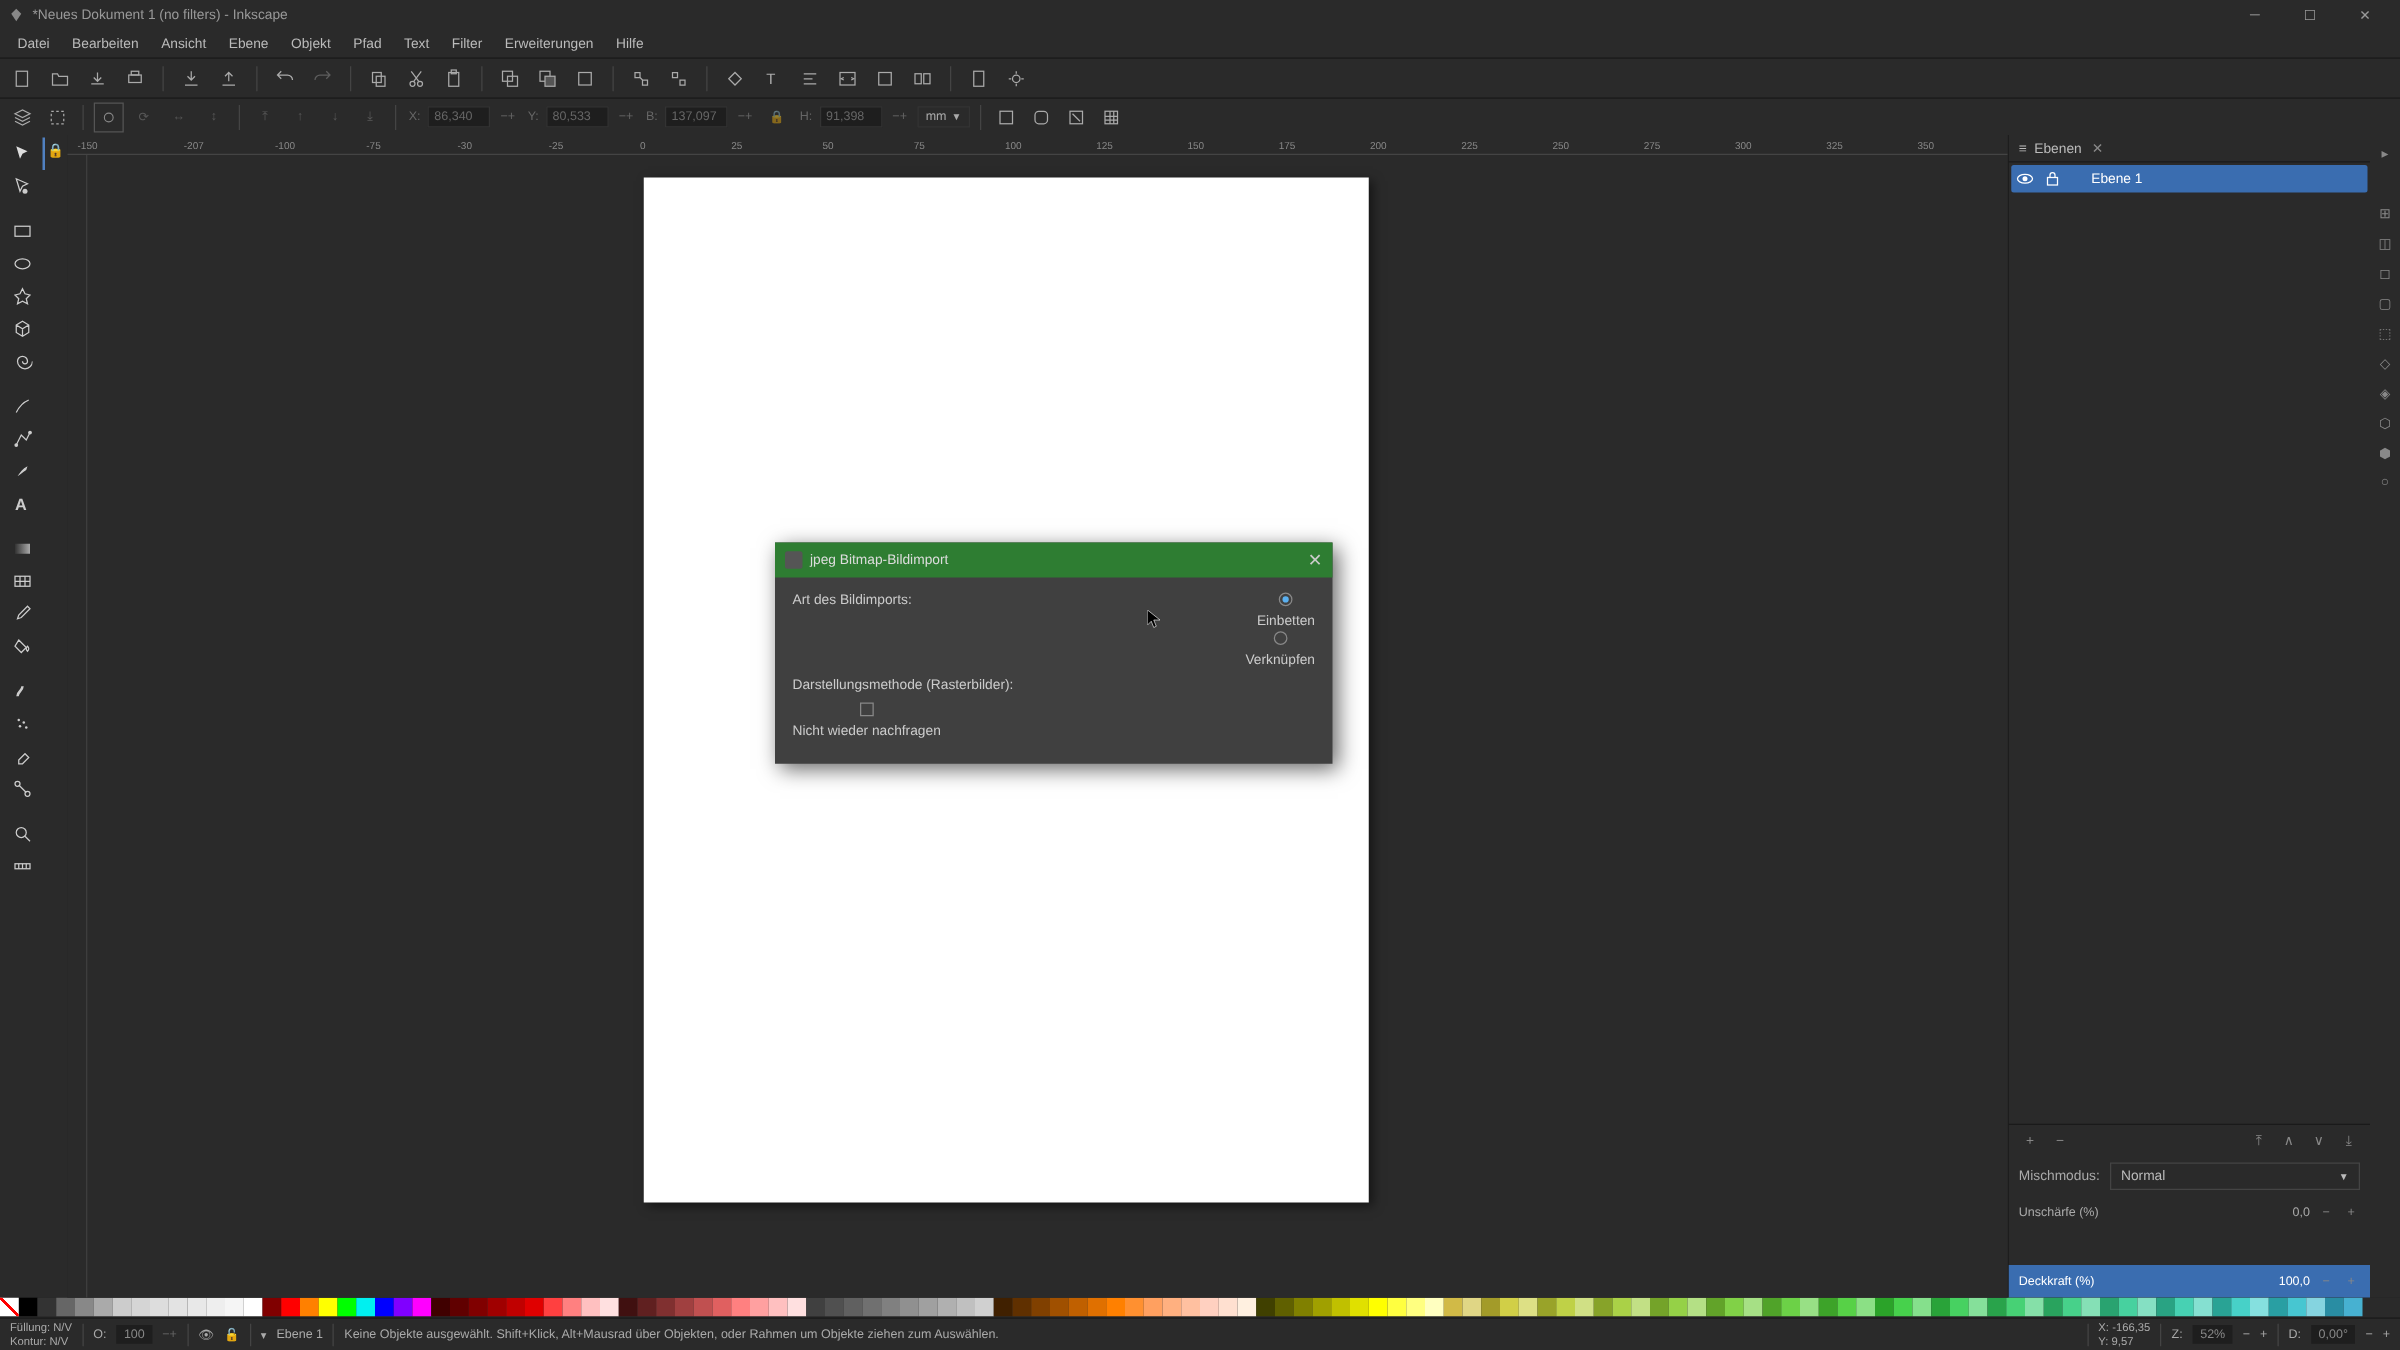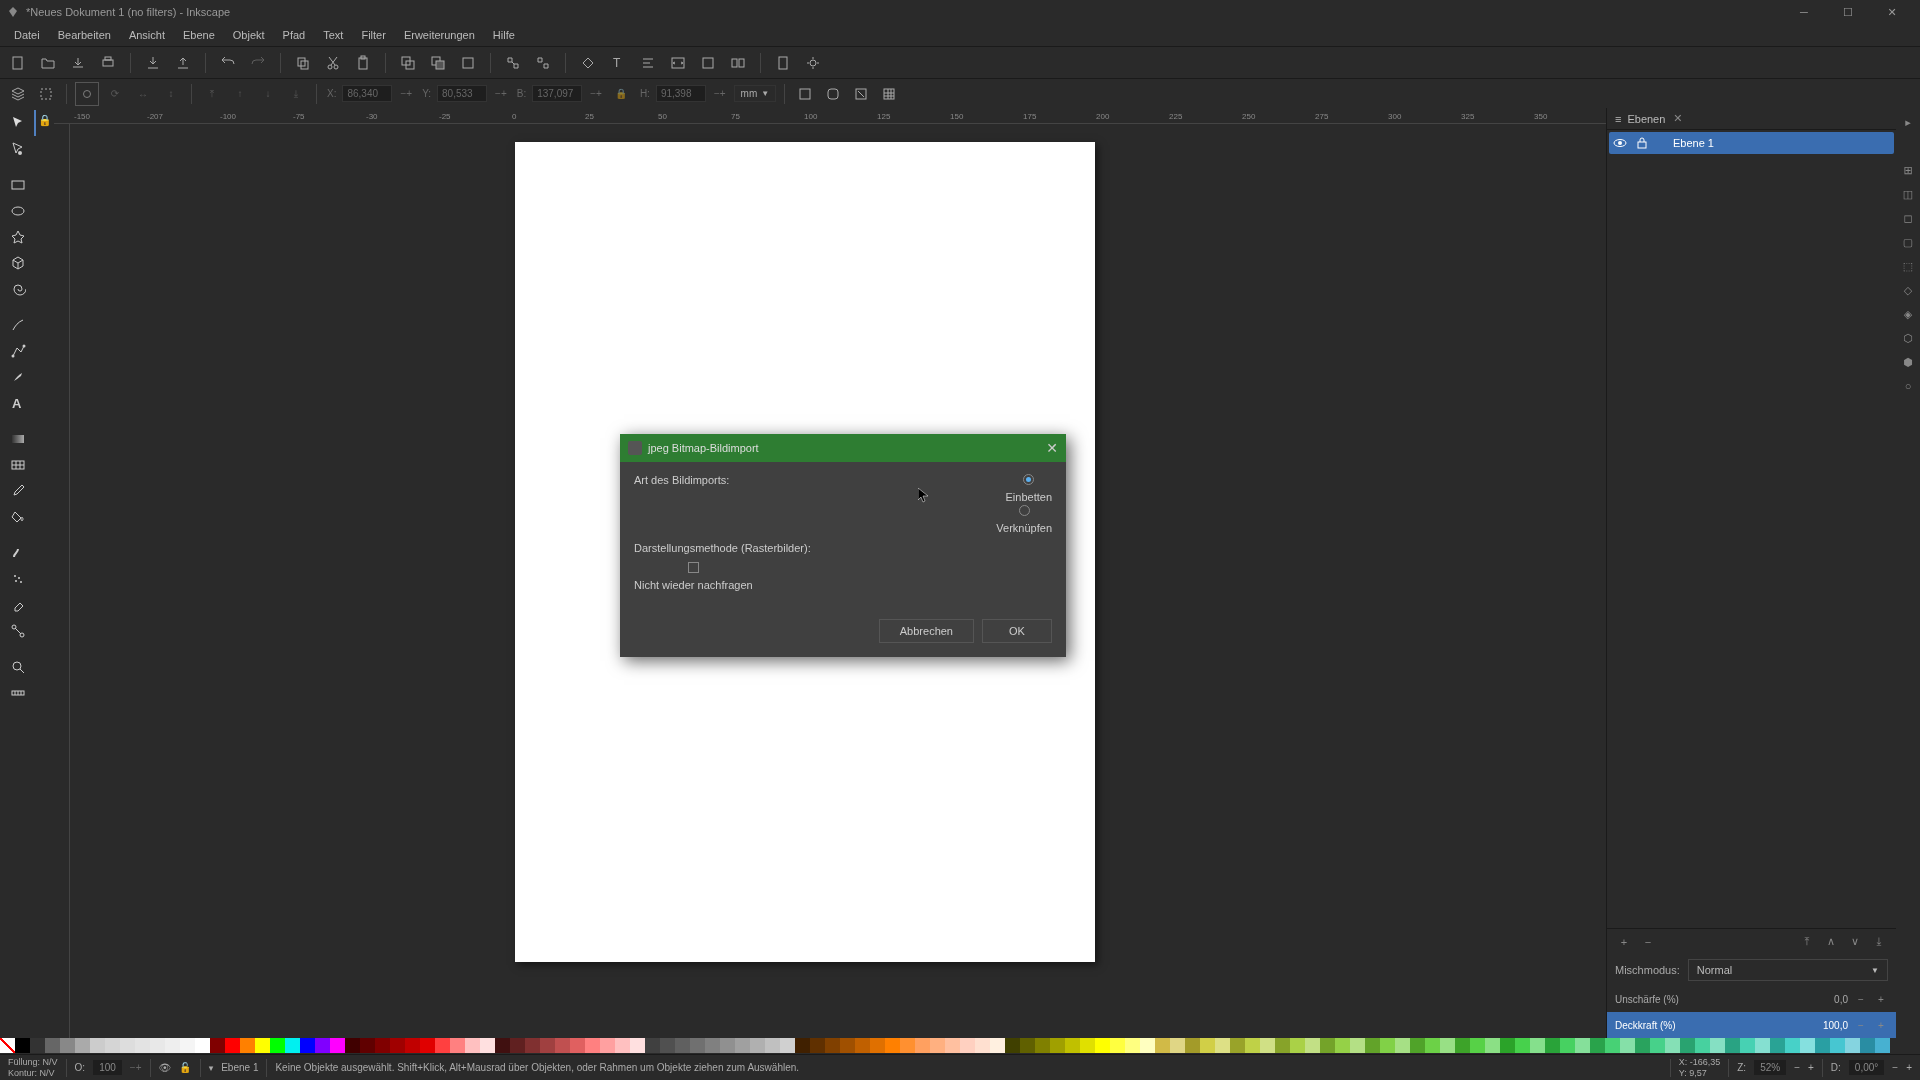--- a/index.html
+++ b/index.html
@@ -38,21 +38,21 @@
 .layers-list { flex: 1; padding: 2px; }
 .layer-row { background: #3a6db0; height: 22px; display: flex; align-items: center; padding: 0 4px; gap: 8px; color: #fff; font-size: 11px; border-radius: 2px; }
 .layer-icon { width: 14px; height: 14px; display: flex; align-items: center; justify-content: center; }
 .layer-name { margin-left: 16px; }
 .layer-controls { height: 26px; display: flex; align-items: center; padding: 0 8px; gap: 6px; border-top: 1px solid #1a1a1a; }
 .layer-ctrl-btn { width: 18px; height: 18px; display: flex; align-items: center; justify-content: center; color: #888; }
 .layer-ctrl-spacer { flex: 1; }
 .blend-row { height: 32px; display: flex; align-items: center; padding: 0 8px; gap: 8px; color: #aaa; }
 .blend-select { flex: 1; background: #2a2a2a; border: 1px solid #444; padding: 4px 8px; color: #bbb; display: flex; justify-content: space-between; align-items: center; }
 .slider-row { height: 26px; display: flex; align-items: center; padding: 0 8px; gap: 6px; color: #aaa; font-size: 10px; }
-.slider-row.highlighted { background: #3a6db0; color: #fff; }
+.slider-row.highlighted { background: #3a6db0; color: #fff; margin-top: 29px; }
 .slider-label { flex: 1; }
 .slider-val { width: 40px; text-align: right; }
 .slider-btn { width: 14px; color: #888; text-align: center; }
 .right-dock { width: 24px; background: #2a2a2a; display: flex; flex-direction: column; align-items: center; padding-top: 4px; gap: 4px; }
 .dock-item { width: 20px; height: 20px; color: #888; display: flex; align-items: center; justify-content: center; }
 .color-palette { height: 16px; background: #2a2a2a; display: flex; align-items: stretch; overflow: hidden; }
 .swatch { width: 15px; height: 15px; flex-shrink: 0; }
 .swatch.none { background: #fff; position: relative; }
 .swatch.none::after { content: ''; position: absolute; top: 0; left: 0; right: 0; bottom: 0; background: linear-gradient(45deg, transparent 45%, red 45%, red 55%, transparent 55%); }
 .statusbar { height: 26px; background: #2a2a2a; display: flex; align-items: center; padding: 0 8px; gap: 8px; color: #aaa; font-size: 10px; border-top: 1px solid #1a1a1a; }
@@ -450,21 +450,21 @@
         </svg>
       </div>
   </div>
 
   <div class="snap-bar">
     <div class="snap-item">🔒</div>
   </div>
 
   <div class="canvas-wrap">
     <div class="ruler-h" id="ruler-h">
-        <span class="ruler-label" style="left: 20px; margin-top: 25px;">-150</span>
+        <span class="ruler-label" style="left: 8px; margin-top: 25px;">-150</span>
         <span class="ruler-label" style="left: 93px;">-207</span>
         <span class="ruler-label" style="left: 166px;">-100</span>
         <span class="ruler-label" style="left: 239px;">-75</span>
         <span class="ruler-label" style="left: 312px;">-30</span>
         <span class="ruler-label" style="left: 385px;">-25</span>
         <span class="ruler-label" style="left: 458px;">0</span>
         <span class="ruler-label" style="left: 531px;">25</span>
         <span class="ruler-label" style="left: 604px;">50</span>
         <span class="ruler-label" style="left: 677px;">75</span>
         <span class="ruler-label" style="left: 750px;">100</span>
@@ -743,23 +743,19 @@
     <div class="dialog-row">
       <div class="dialog-label">Darstellungsmethode (Rasterbilder):</div>
     </div>
     <div class="dialog-row" style="margin-top:6px">
       <label class="radio-item">
           <span class="checkbox"></span>
           <span>Nicht wieder nachfragen</span>
         </label>
     </div>
   </div>
-  <div class="dialog-footer">
-    <div class="dialog-btn">Abbrechen</div>
-    <div class="dialog-btn">OK</div>
-  </div>
 </div>
 
 <div class="cursor">
   <svg width="12" height="16" viewBox="0 0 12 16">
       <path d="M0 0l0 12 3-3 2 5 2-1-2-5 5 0z" fill="#000" stroke="#fff" stroke-width="0.5"></path>
     </svg>
 </div>
 
 </body></html>

